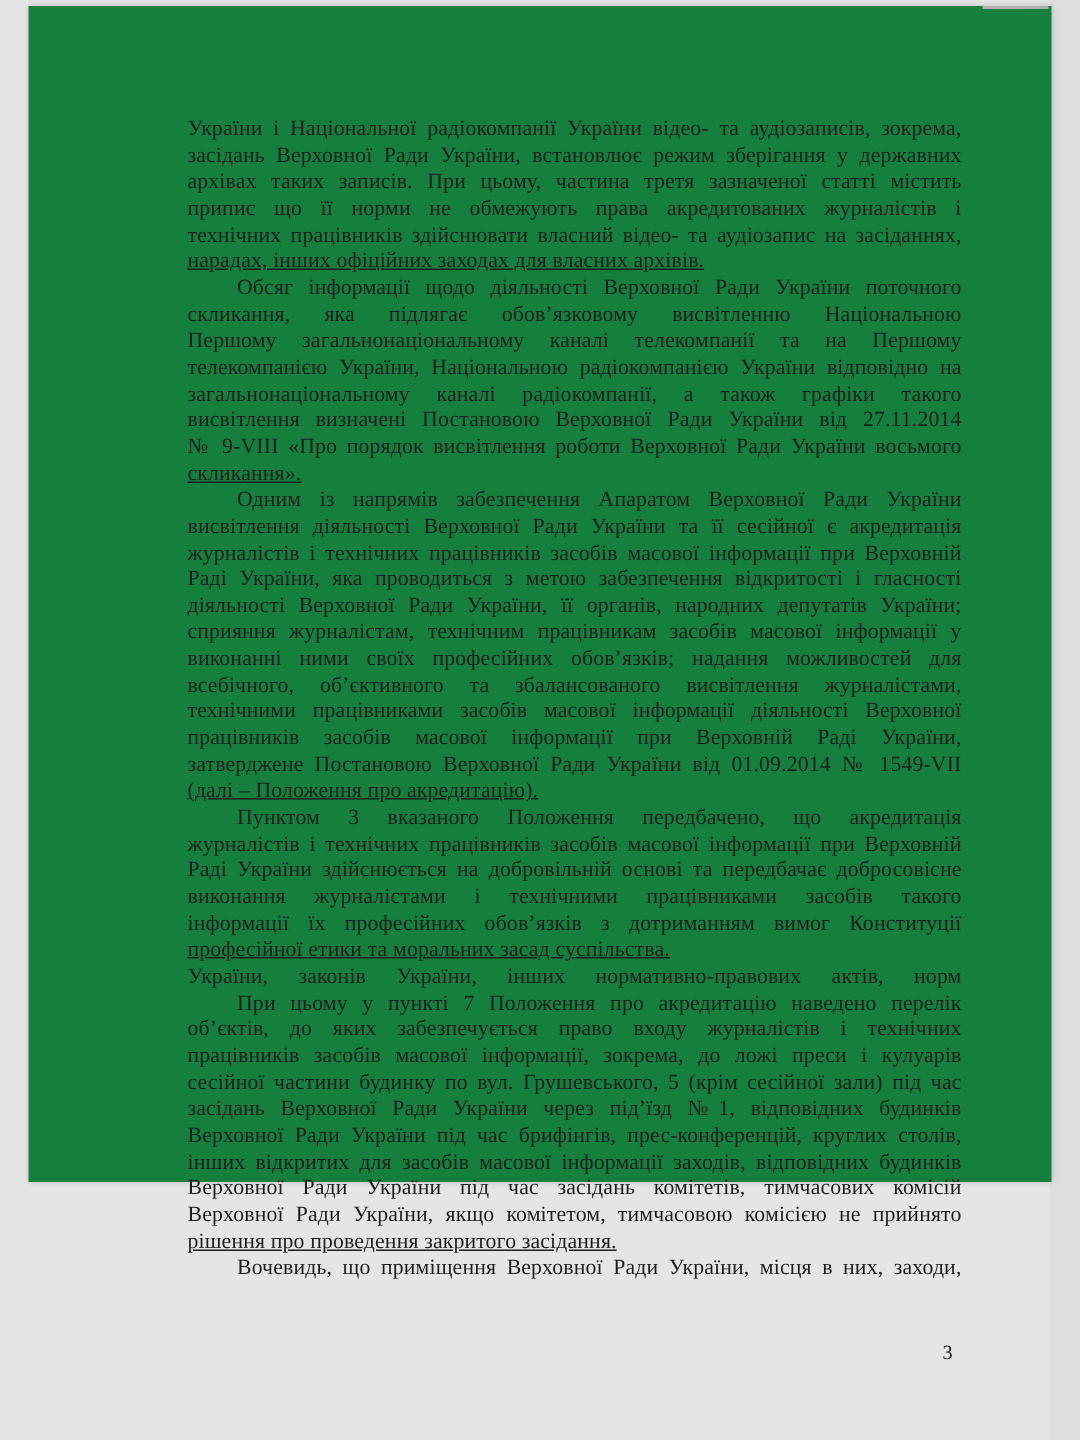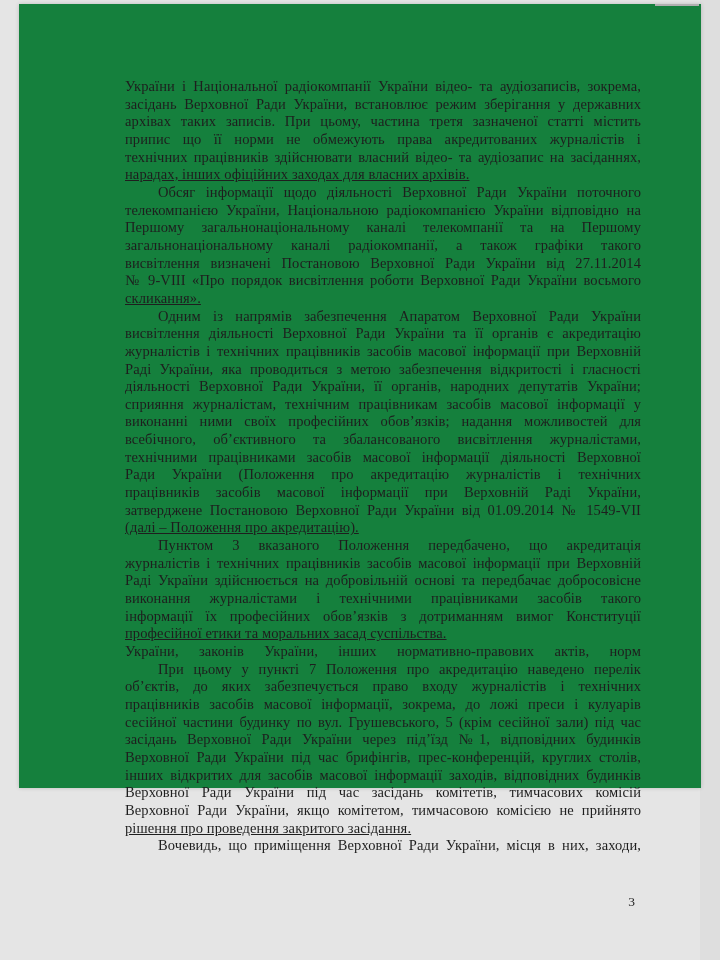--- a/index.html
+++ b/index.html
@@ -83,38 +83,38 @@
       <div class="para">
         <div class="line">України і Національної радіокомпанії України відео- та аудіозаписів, зокрема,</div>
         <div class="line">засідань Верховної Ради України, встановлює режим зберігання у державних</div>
         <div class="line">архівах таких записів. При цьому, частина третя зазначеної статті містить</div>
         <div class="line">припис що її норми не обмежують права акредитованих журналістів і</div>
         <div class="line">технічних працівників здійснювати власний відео- та аудіозапис на засіданнях,</div>
         <div class="line last">нарадах, інших офіційних заходах для власних архівів.</div>
       </div>
       <div class="para">
         <div class="line indent">Обсяг інформації щодо діяльності Верховної Ради України поточного</div>
+        <div class="line">скликання, яка підлягає обов’язковому висвітленню Національною</div>
+        <div class="line">Першому загальнонаціональному каналі телекомпанії та на Першому</div>
         <div class="line">телекомпанією України, Національною радіокомпанією України відповідно на</div>
-        <div class="line">Першому загальнонаціональному каналі телекомпанії та на Першому</div>
         <div class="line">загальнонаціональному каналі радіокомпанії, а також графіки такого</div>
         <div class="line">висвітлення визначені Постановою Верховної Ради України від 27.11.2014</div>
         <div class="line">№ 9-VIII «Про порядок висвітлення роботи Верховної Ради України восьмого</div>
         <div class="line last">скликання».</div>
       </div>
       <div class="para">
         <div class="line indent">Одним із напрямів забезпечення Апаратом Верховної Ради України</div>
-        <div class="line">висвітлення діяльності Верховної Ради України та її органів є акредитацію</div>
+        <div class="line">висвітлення діяльності Верховної Ради України та її сесійної є акредитація</div>
         <div class="line">журналістів і технічних працівників засобів масової інформації при Верховній</div>
         <div class="line">Раді України, яка проводиться з метою забезпечення відкритості і гласності</div>
         <div class="line">діяльності Верховної Ради України, її органів, народних депутатів України;</div>
         <div class="line">сприяння журналістам, технічним працівникам засобів масової інформації у</div>
         <div class="line">виконанні ними своїх професійних обов’язків; надання можливостей для</div>
         <div class="line">всебічного, об’єктивного та збалансованого висвітлення журналістами,</div>
         <div class="line">технічними працівниками засобів масової інформації діяльності Верховної</div>
-        <div class="line">Ради України (Положення про акредитацію журналістів і технічних</div>
         <div class="line">працівників засобів масової інформації при Верховній Раді України,</div>
         <div class="line">затверджене Постановою Верховної Ради України від 01.09.2014 № 1549-VII</div>
         <div class="line last">(далі – Положення про акредитацію).</div>
       </div>
       <div class="para">
         <div class="line indent">Пунктом 3 вказаного Положення передбачено, що акредитація</div>
         <div class="line">журналістів і технічних працівників засобів масової інформації при Верховній</div>
         <div class="line">Раді України здійснюється на добровільній основі та передбачає добросовісне</div>
         <div class="line">виконання журналістами і технічними працівниками засобів такого</div>
         <div class="line">інформації їх професійних обов’язків з дотриманням вимог Конституції</div>

